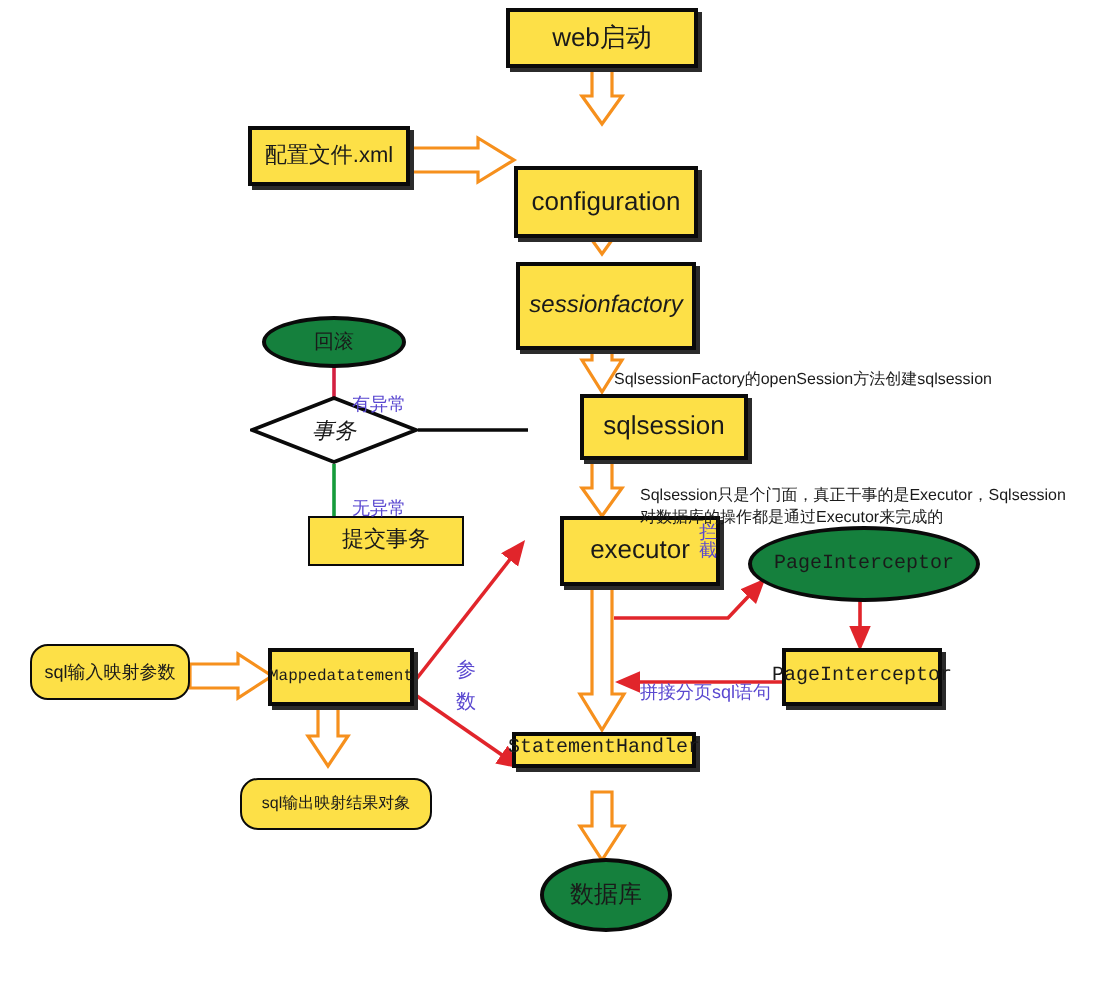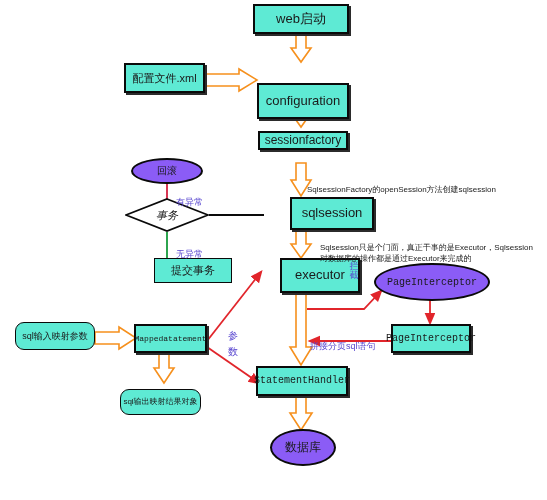--- a/index.html
+++ b/index.html
@@ -25,21 +25,21 @@
     height: 500px;
     pointer-events: none;
   }
   .node {
     position: absolute;
     box-sizing: border-box;
     display: flex;
     align-items: center;
     justify-content: center;
     text-align: center;
-    background: #5eead4;
+    background: #fde047;
     color: #1a1a1a;
     line-height: 1.15;
   }
   .rect {
     border: 2px solid #0a0a0a;
     box-shadow: 2px 2px 0 #2b2b2b;
   }
   .rect-thin {
     border: 1.5px solid #0a0a0a;
     margin-left: 26px;
@@ -62,21 +62,21 @@
   .fs8  { font-size: 8px; }
   .ellipse-node {
     position: absolute;
     box-sizing: border-box;
     display: flex;
     align-items: center;
     justify-content: center;
     text-align: center;
     border: 2px solid #0a0a0a;
     border-radius: 50%;
-    background: #8b5cf6;
+    background: #15803d;
     color: #1a1a1a;
   }
   .diamond-wrap {
     position: absolute;
     display: flex;
     align-items: center;
     justify-content: center;
   }
   .diamond-label {
     position: relative;
@@ -167,21 +167,21 @@
   </div>
 
   <div class="node rect sans fs11" style="left:124px; top:63px; width:81px; height:30px;">
     <span>配置文件.xml</span>
   </div>
 
   <div class="node rect sans fs13" style="left:257px; top:63px; width:92px; height:36px;margin-top:20px;">
     <span>configuration</span>
   </div>
 
-  <div class="node rect sans fs12" style="left:258px; top:131px; width:90px; height:19px;">
+  <div class="node rect sans fs12" style="left:258px; top:131px; width:90px; height:44px;font-style:italic;">
     <span>sessionfactory</span>
   </div>
 
   <div class="node rect sans fs13" style="left:264px; top:197px; width:84px; height:33px;margin-left:26px;">
     <span>sqlsession</span>
   </div>
 
   <div class="ellipse-node sans fs10" style="left:131px; top:158px; width:72px; height:26px;">
     <span>回滚</span>
   </div>
@@ -210,25 +210,25 @@
   </div>
 
   <div class="node rect mono fs8" style="left:134px; top:324px; width:73px; height:29px;">
     <span>Mappedatatement</span>
   </div>
 
   <div class="node rounded sans fs9" style="left:15px; top:322px; width:80px; height:28px;">
     <span>sql输入映射参数</span>
   </div>
 
-  <div class="node rounded sans fs8" style="left:120px; top:389px; width:81px; height:26px;text-align:center;">
+  <div class="node rounded sans fs8" style="left:120px; top:389px; width:96px; height:26px;text-align:center;">
     <span>sql输出映射结果对象</span>
   </div>
 
-  <div class="node rect mono fs10" style="left:256px; top:366px; width:92px; height:30px;">
+  <div class="node rect mono fs10" style="left:256px; top:366px; width:92px; height:18px;">
     <span>StatementHandler</span>
   </div>
 
   <div class="ellipse-node sans fs12" style="left:270px; top:429px; width:66px; height:37px;">
     <span>数据库</span>
   </div>
 
   <div class="note sans fs8" style="left:307px; top:172px; width:222px;">
     <span>SqlsessionFactory的openSession方法创建sqlsession</span>
   </div>
@@ -249,17 +249,17 @@
   <div class="vert-label sans fs9" style="left:348px; top:262px;">
     <div>拦</div>
     <div>截</div>
   </div>
 
   <div class="vert-label sans fs10" style="left:227px; top:328px; line-height:1.55;">
     <div>参</div>
     <div>数</div>
   </div>
 
-  <div class="edge-label sans fs9" style="left:310px; top:330px;">
+  <div class="edge-label sans fs9" style="left:320px; top:330px;">
     <span>拼接分页sql语句</span>
   </div>
 
 </div>
 
 </body></html>

